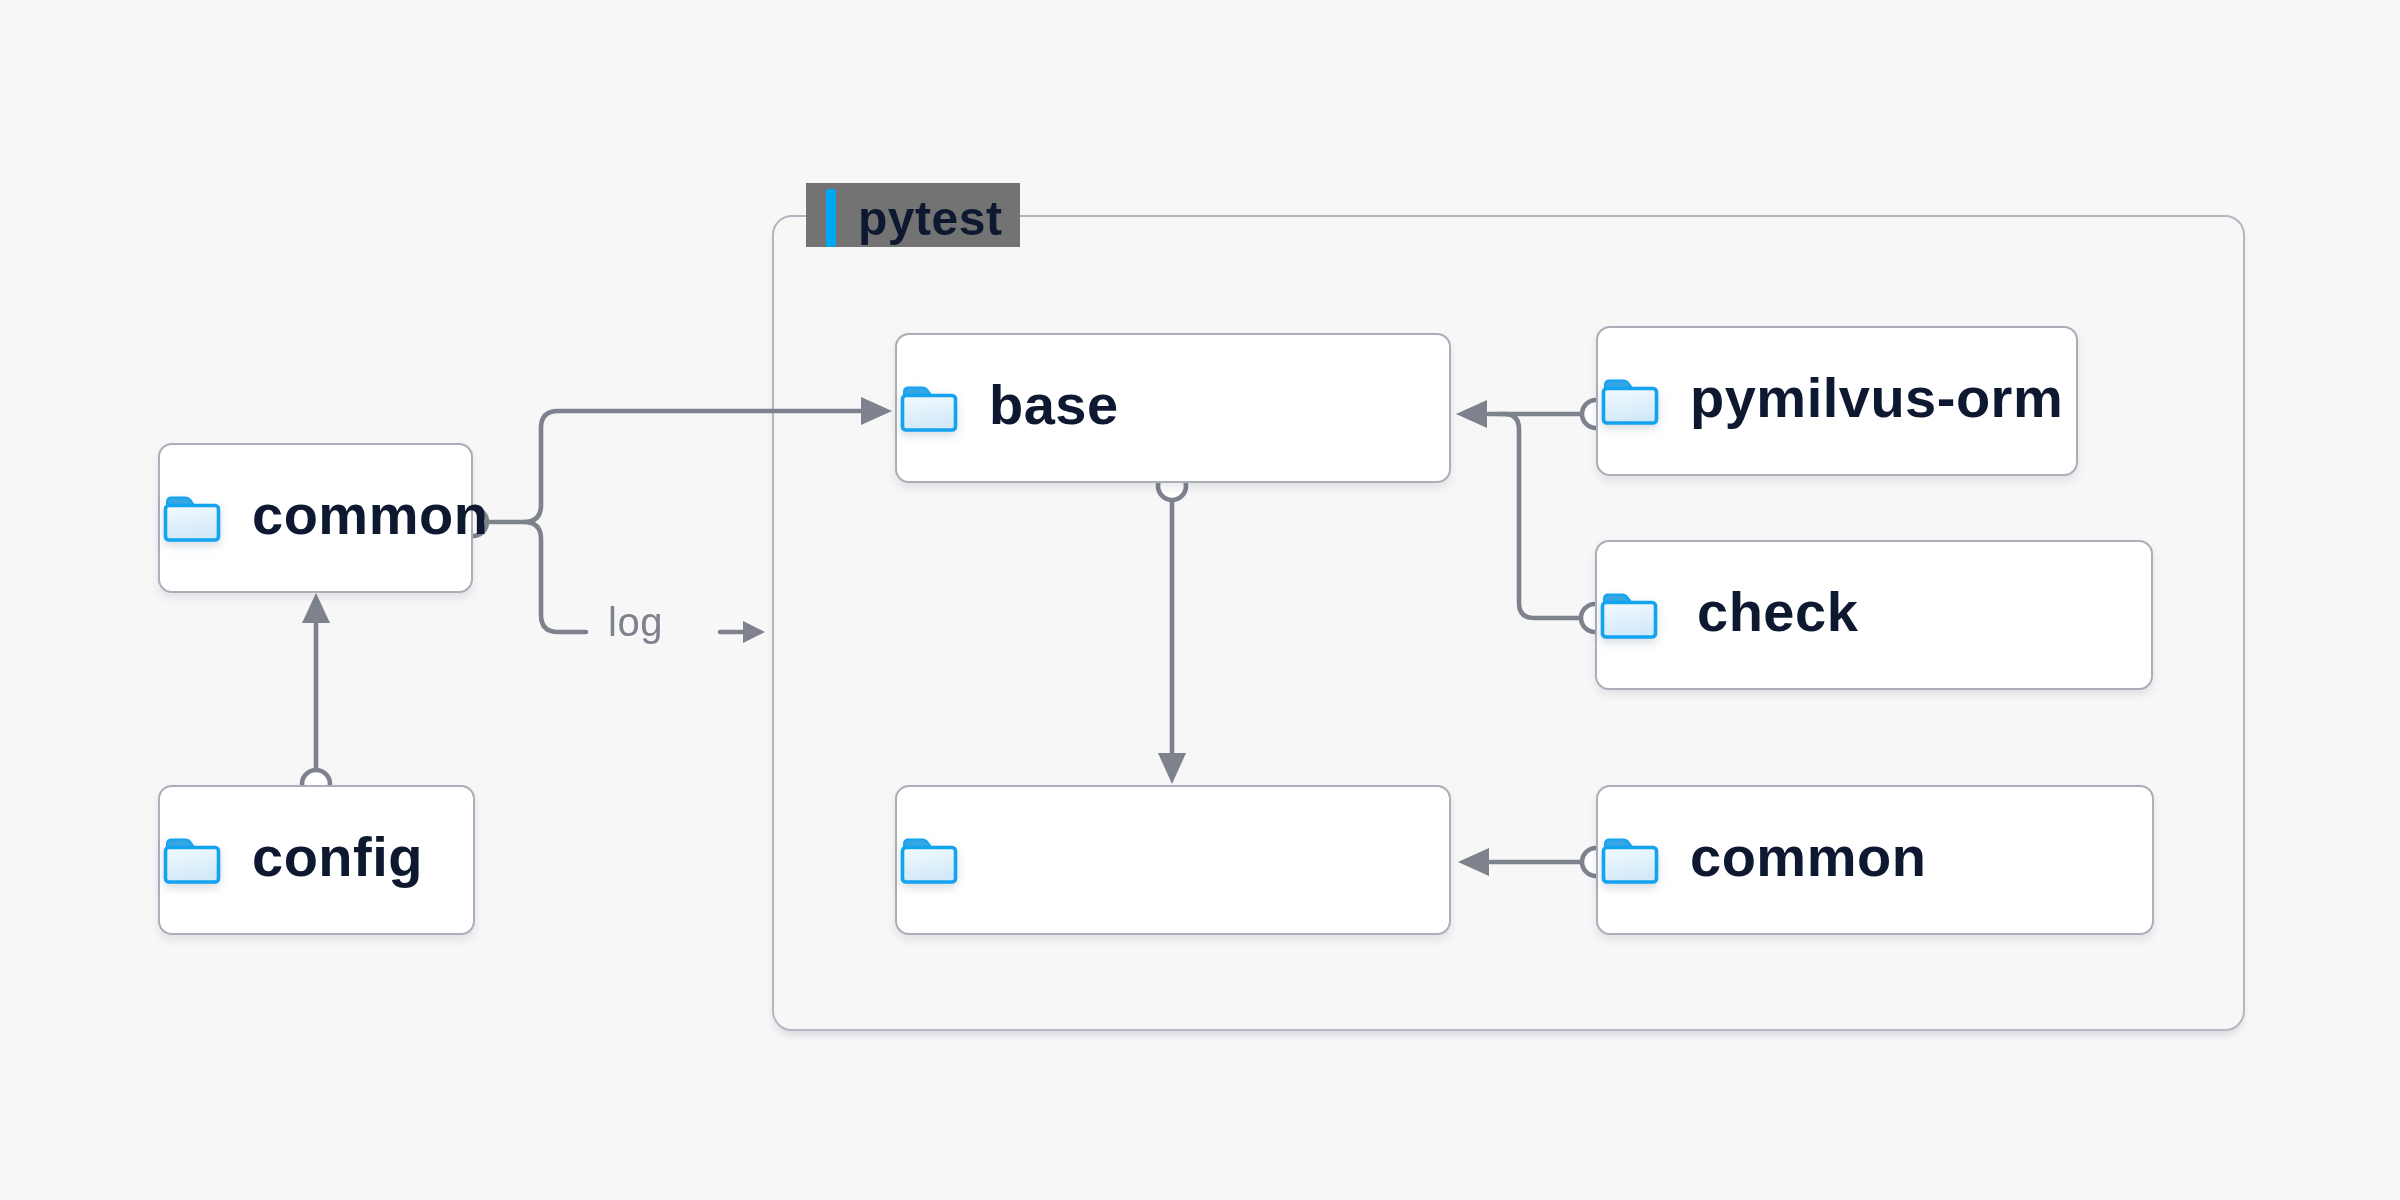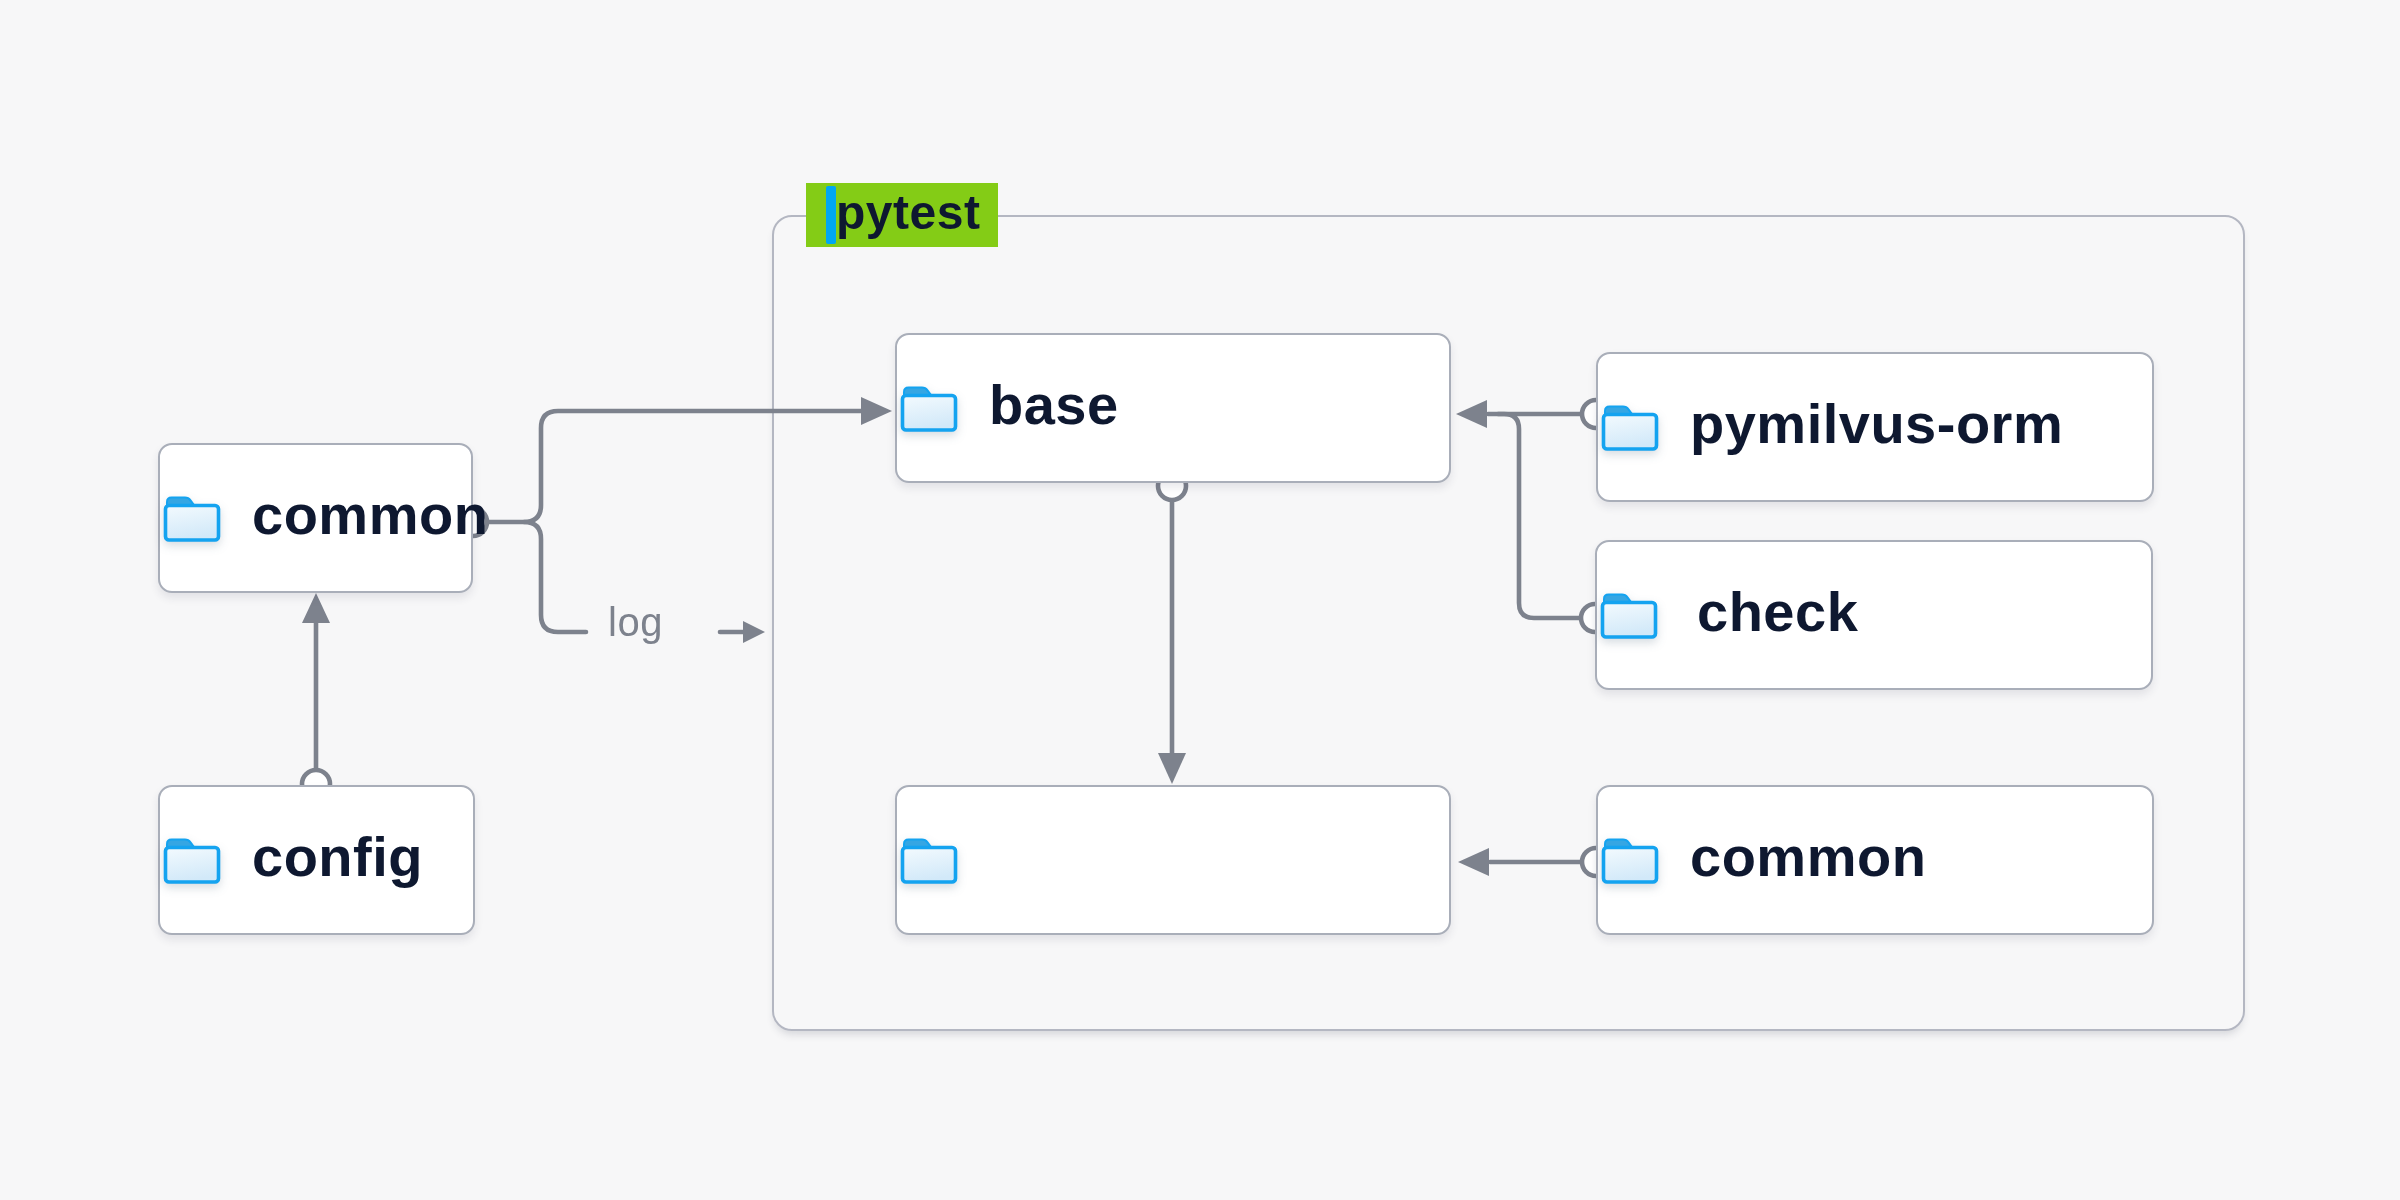--- a/index.html
+++ b/index.html
@@ -33,23 +33,24 @@
     border-radius: 20px;
     box-shadow: 0 6px 8px -3px rgba(50, 55, 80, 0.18);
     z-index: 1;
   }
   .group-label {
     position: absolute;
     left: 806px;
     top: 183px;
     height: 64px;
     display: flex;
-    align-items: center;
+    align-items: flex-end;
+    gap: 22px;
     padding: 0 18px 0 20px;
-    background: #84cc16;
+    background: #737373;
     z-index: 3;
   }
   .group-accent-bar {
     width: 10px;
     height: 58px;
     background: #00a7f3;
     border-radius: 2px;
     flex: none;
   }
   .group-label-text {
@@ -175,21 +176,21 @@
 
   <div class="node" style="left:895px; top:333px; width:556px;">
     <span class="folder">
         <svg viewBox="0 0 64 52">
           <use href="#folder-shape"></use>
         </svg>
       </span>
     <span class="node-label">base</span>
   </div>
 
-  <div class="node" style="left:1596px; top:352px; width:558px;align-items:center;">
+  <div class="node" style="left:1596px; top:326px; width:482px;align-items:center;">
     <span class="folder">
         <svg viewBox="0 0 64 52">
           <use href="#folder-shape"></use>
         </svg>
       </span>
     <span class="node-label">pymilvus-orm</span>
   </div>
 
   <div class="node" style="left:1595px; top:540px; width:558px;gap:36px;">
     <span class="folder">

